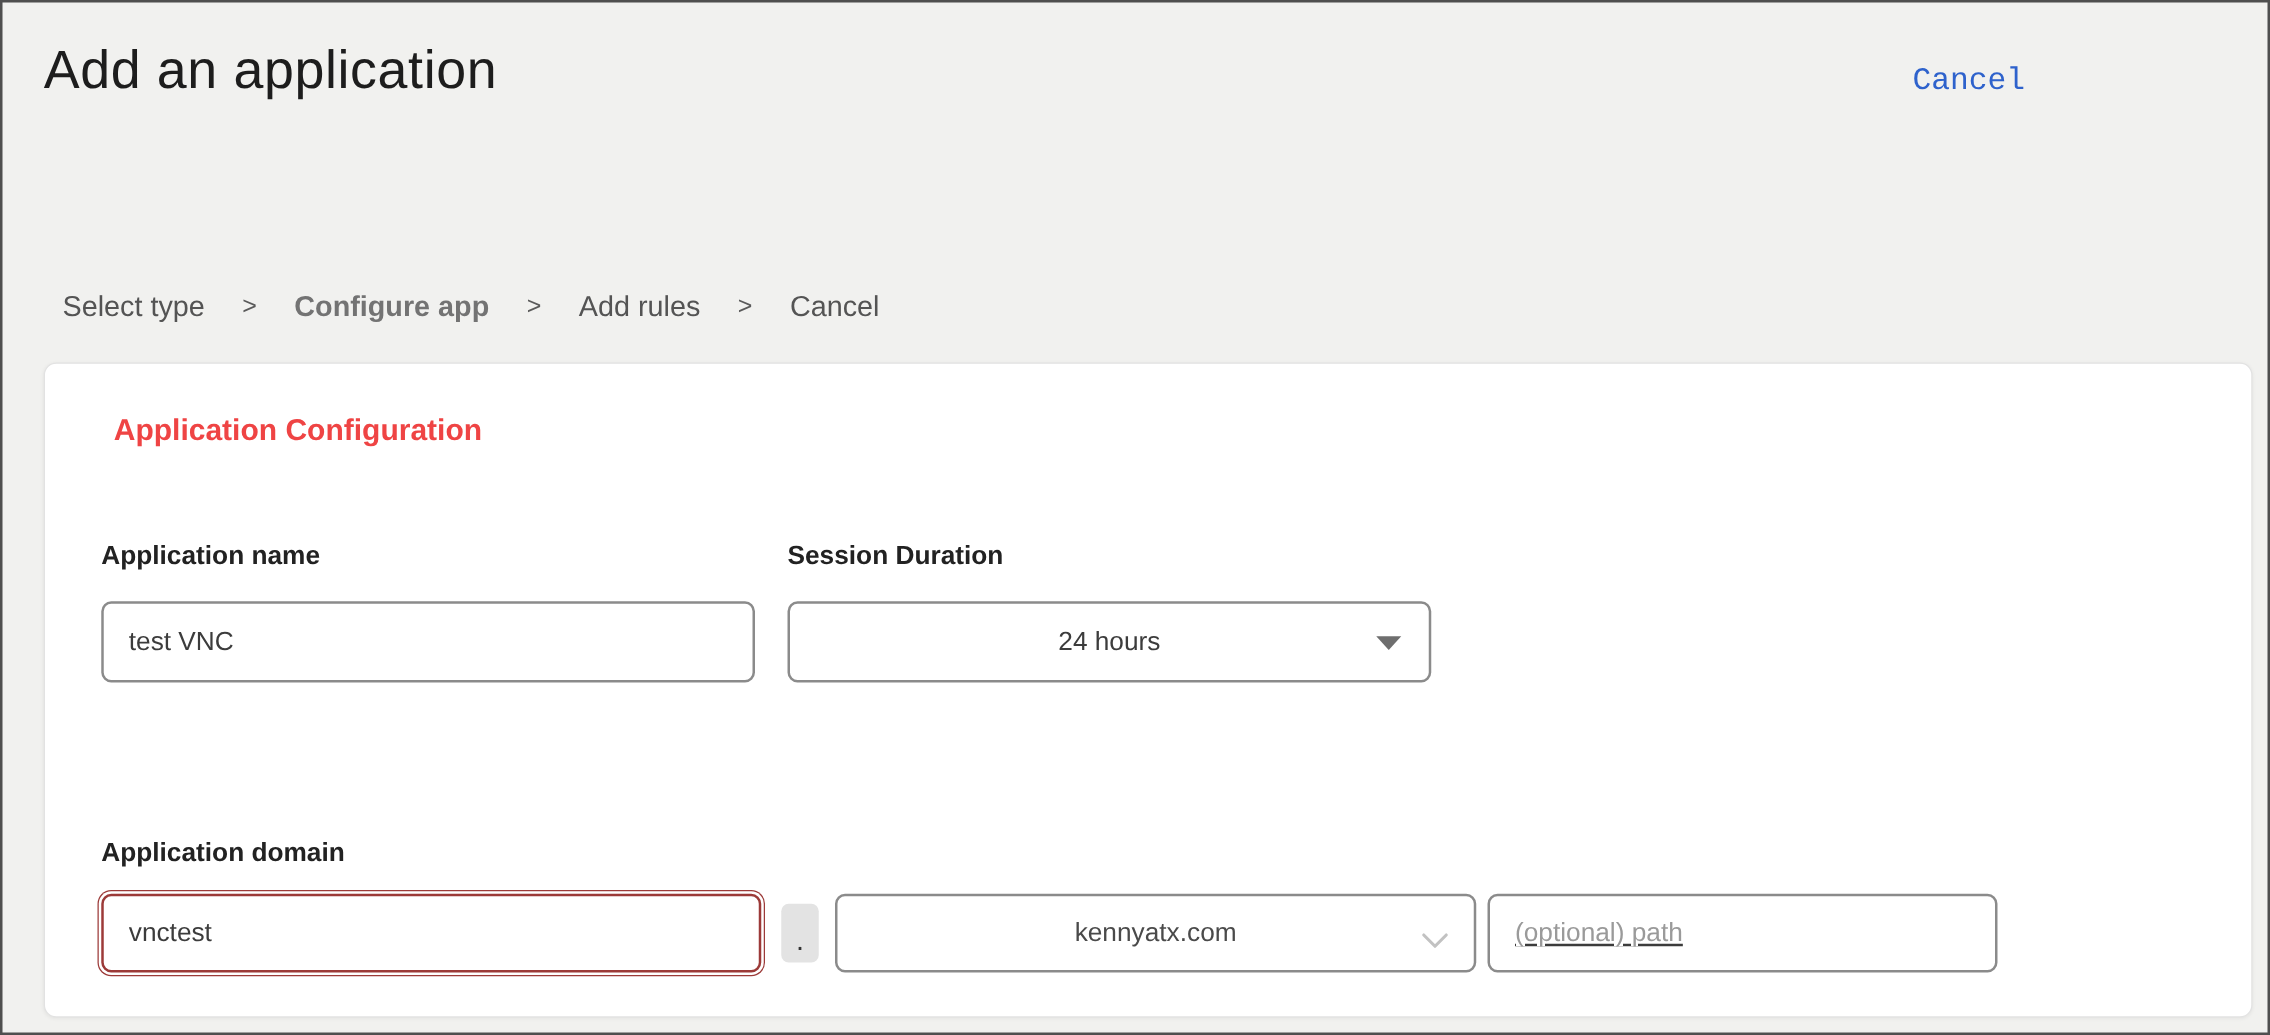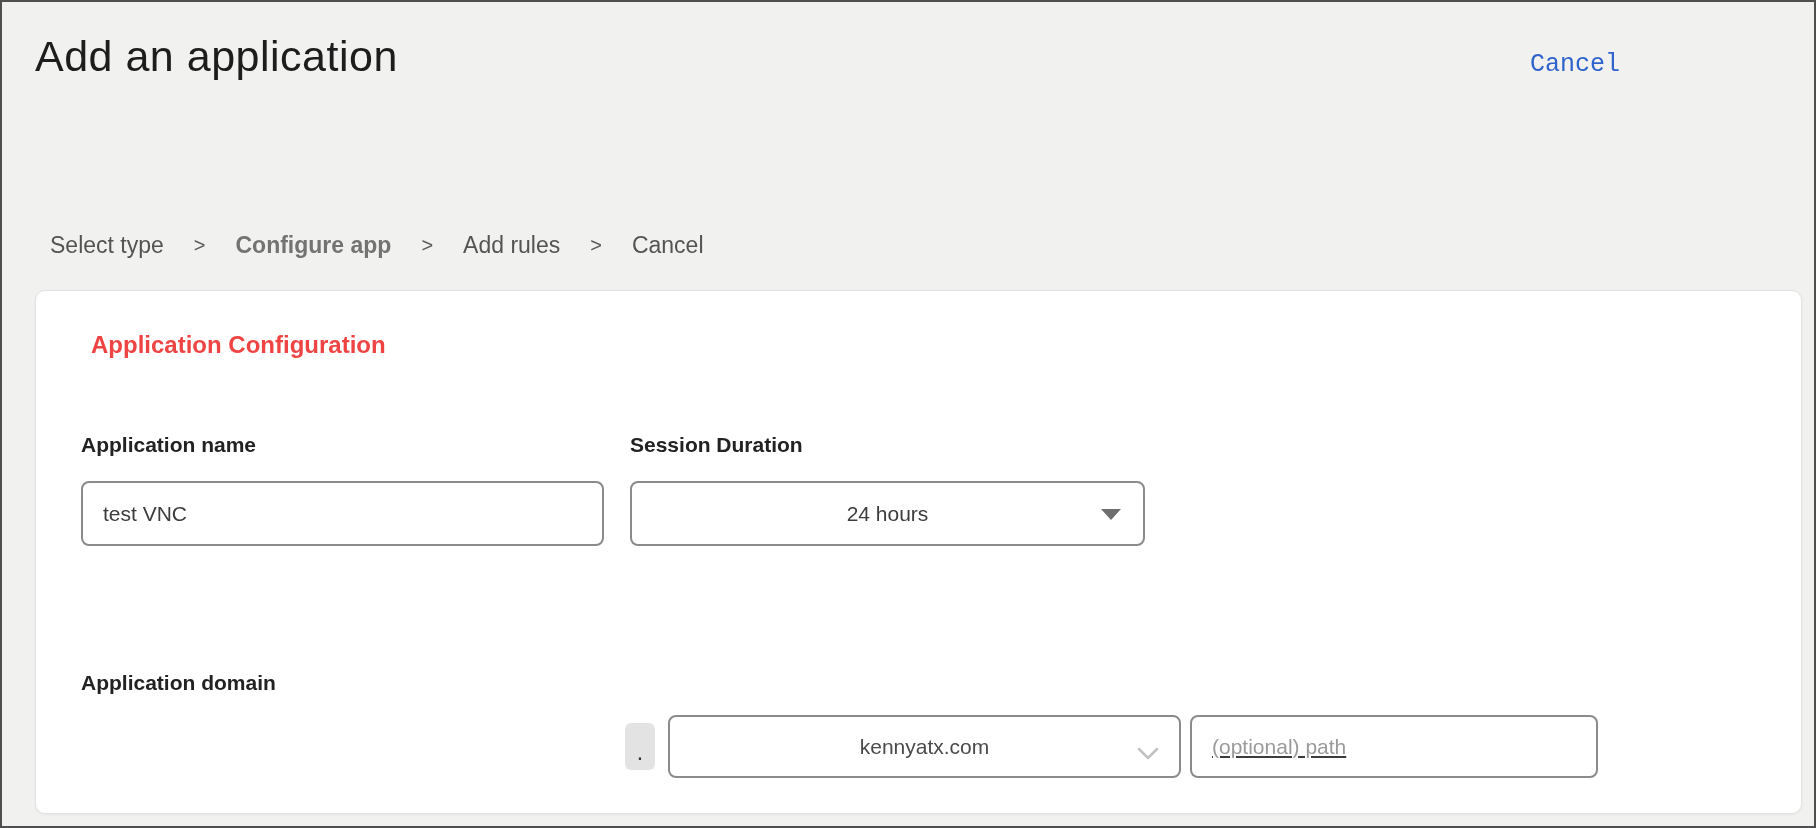--- a/index.html
+++ b/index.html
@@ -123,20 +123,21 @@
     <input class="text-input input-name" type="text" value="test VNC" style="">
 
     <label class="field-label lbl-session">Session Duration</label>
     <div class="select-box select-session">
       <span>24 hours</span>
       <span class="caret-solid"></span>
     </div>
 
     <label class="field-label lbl-domain">Application domain</label>
 
+    <input class="text-input input-subdomain" type="text" value="vnctest" style="">
 
     <div class="sep-chip sep-dot">.</div>
 
     <div class="select-box select-domain">
       <span>kennyatx.com</span>
       <span class="chevron-light">
         <svg width="22" height="13" viewBox="0 0 22 13">
           <polyline points="2,2 11,11 20,2" fill="none" stroke="#c2c2c2" stroke-width="2.5" stroke-linecap="round" stroke-linejoin="round"></polyline>
         </svg>
       </span>

